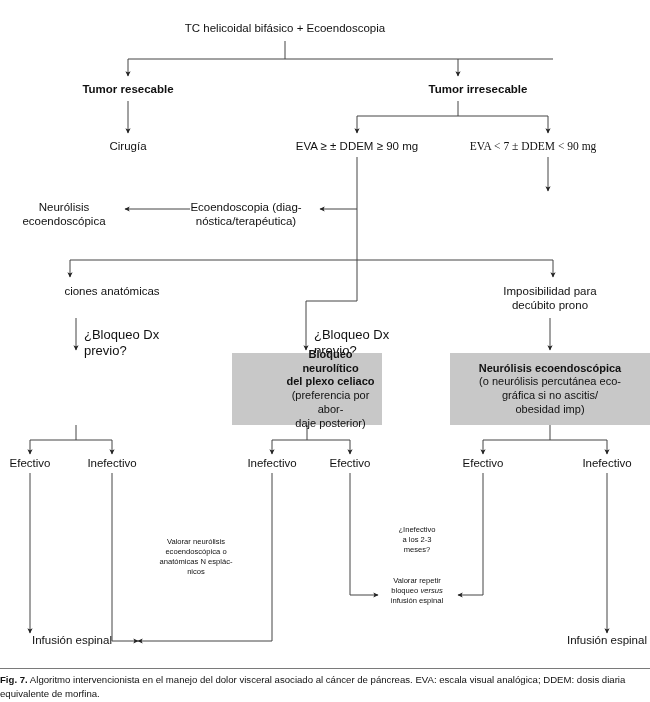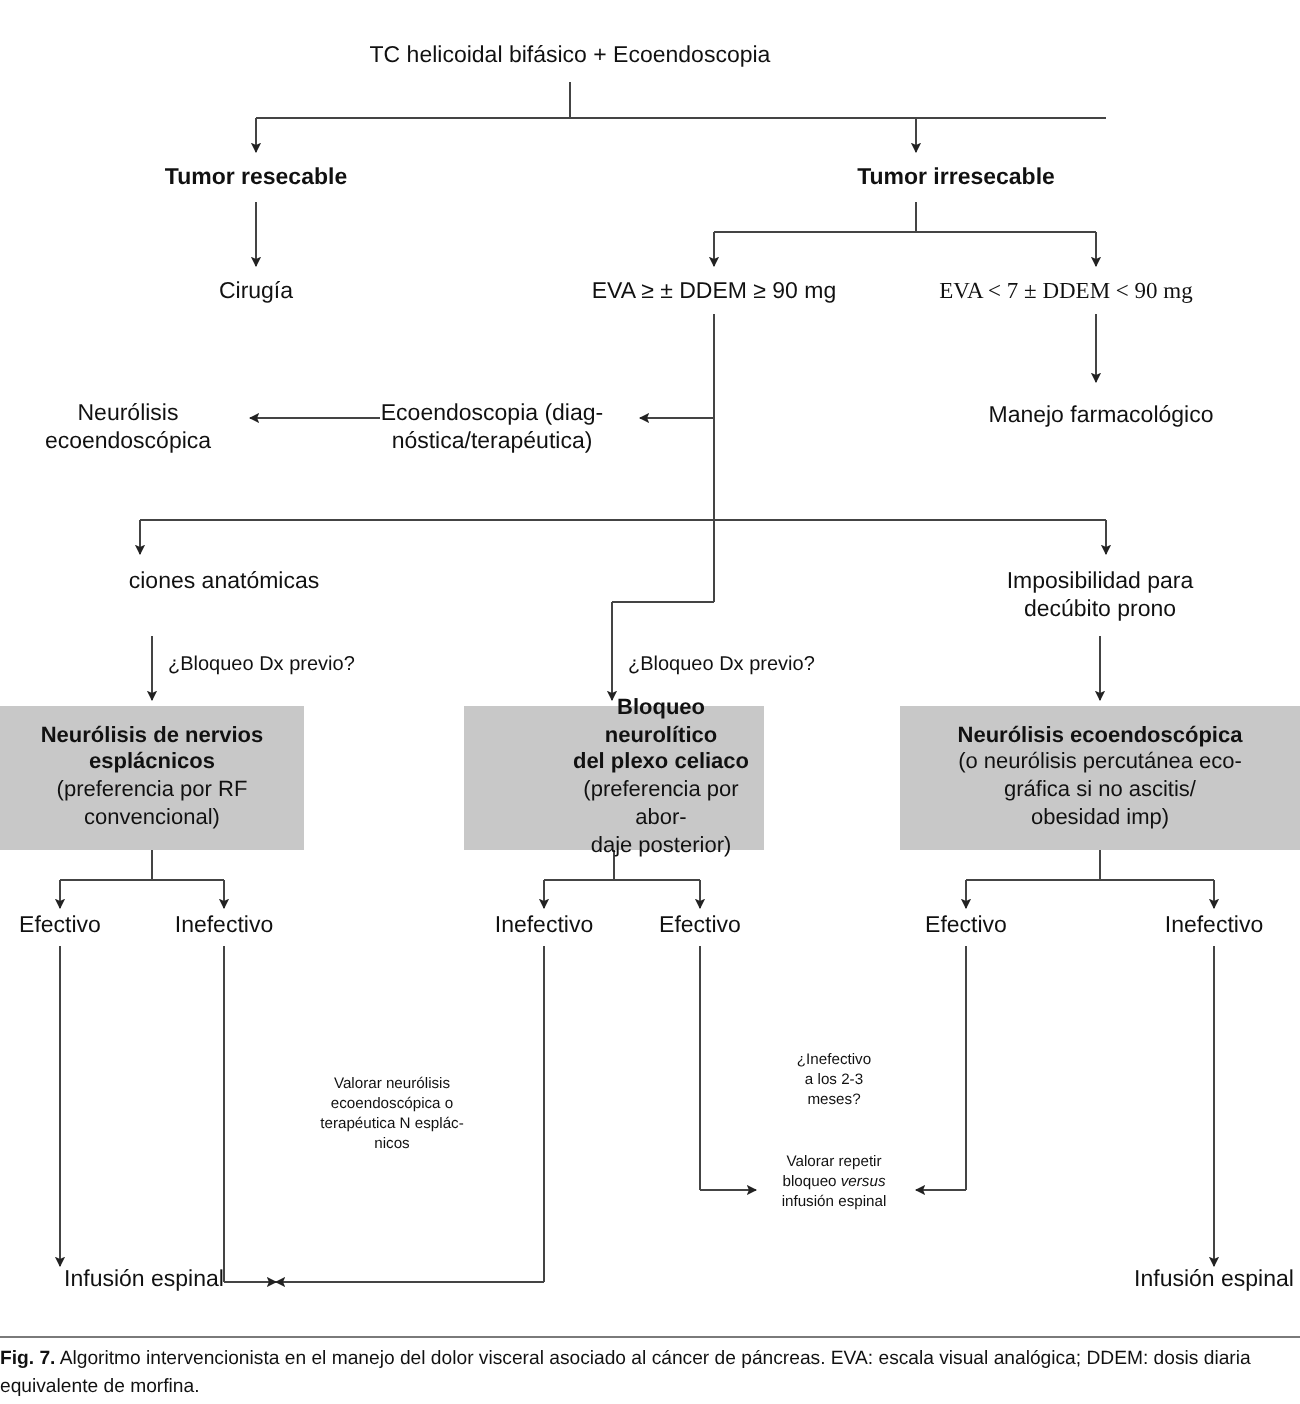--- a/index.html
+++ b/index.html
@@ -8,21 +8,21 @@
     font-family:"Liberation Sans","DejaVu Sans",sans-serif;
     color:#111111;
     -webkit-font-smoothing:antialiased;
   }
   #figure{position:relative;width:650px;height:702px;overflow:hidden;margin-top:13px;}
   svg#wires{position:absolute;left:0;top:0;width:650px;height:702px;}
 
   .node{position:absolute;text-align:center;line-height:1.18;color:#111;}
   .n-normal{font-size:11.5px;}
   .n-bold{font-size:11.5px;font-weight:bold;}
-  .n-small{font-size:10px;line-height:1.25;}
+  .n-small{font-size:13px;line-height:1.25;}
   .n-tiny{font-size:7.6px;line-height:1.32;}
 
   .grayBox{
     position:absolute;
     background:#c8c8c8;
     box-sizing:border-box;
     display:flex;align-items:center;justify-content:center;
     text-align:center;
     font-size:11px;line-height:1.25;
     color:#111;
@@ -121,21 +121,20 @@
   <div class="node n-bold" style="left:48px;top:70px;width:160px;">Tumor resecable</div>
 
   <div class="node n-bold" style="left:398px;top:70px;width:160px;">Tumor irresecable</div>
 
   <div class="node n-normal" style="left:68px;top:127px;width:120px;">Cirugía</div>
 
   <div class="node n-normal" style="left:272px;top:127px;width:170px;">EVA ≥ ± DDEM ≥ 90 mg</div>
 
   <div class="node n-normal" style="left:448px;top:127px;width:170px;font-family:Liberation Serif, serif;">EVA &lt; 7 ± DDEM &lt; 90 mg</div>
 
-  <div class="node n-normal" style="left:463px;top:189px;width:175px;">Manejo farmacológico</div>
 
   <div class="node n-normal" style="left:185px;top:188px;width:122px;">
     <div>Ecoendoscopia (diag-</div>
     <div>nóstica/terapéutica)</div>
   </div>
 
   <div class="node n-normal" style="left:6px;top:188px;width:116px;">
     <div>Neurólisis</div>
     <div>ecoendoscópica</div>
   </div>
@@ -146,28 +145,20 @@
 
   <div class="node n-normal" style="left:470px;top:272px;width:160px;">
     <div>Imposibilidad para</div>
     <div>decúbito prono</div>
   </div>
 
   <div class="node n-small" style="left:84px;top:314px;width:120px;text-align:left;">¿Bloqueo Dx previo?</div>
 
   <div class="node n-small" style="left:314px;top:314px;width:120px;text-align:left;">¿Bloqueo Dx previo?</div>
 
-  <div class="grayBox" style="left:0px;top:340px;width:152px;height:72px;">
-    <div>
-      <div class="b1">Neurólisis de nervios</div>
-      <div class="b1">esplácnicos</div>
-      <div class="b2">(preferencia por RF</div>
-      <div class="b2">convencional)</div>
-    </div>
-  </div>
 
   <div class="grayBox" style="left:232px;top:340px;width:150px;height:72px;padding-left:47px;">
     <div>
       <div class="b1">Bloqueo neurolítico</div>
       <div class="b1">del plexo celiaco</div>
       <div class="b2">(preferencia por abor-</div>
       <div class="b2">daje posterior)</div>
     </div>
   </div>
 
@@ -185,21 +176,21 @@
 
   <div class="node n-normal" style="left:224px;top:444px;width:96px;">Inefectivo</div>
   <div class="node n-normal" style="left:305px;top:444px;width:90px;">Efectivo</div>
 
   <div class="node n-normal" style="left:438px;top:444px;width:90px;">Efectivo</div>
   <div class="node n-normal" style="left:559px;top:444px;width:96px;">Inefectivo</div>
 
   <div class="node n-tiny" style="left:146px;top:524px;width:100px;">
     <div>Valorar neurólisis</div>
     <div>ecoendoscópica o</div>
-    <div>terapéutica N esplác-</div>
+    <div>anatómicas N esplác-</div>
     <div>nicos</div>
   </div>
 
   <div class="node n-tiny" style="left:377px;top:512px;width:80px;">
     <div>¿Inefectivo</div>
     <div>a los 2-3</div>
     <div>meses?</div>
   </div>
 
   <div class="node n-tiny" style="left:377px;top:563px;width:80px;">

